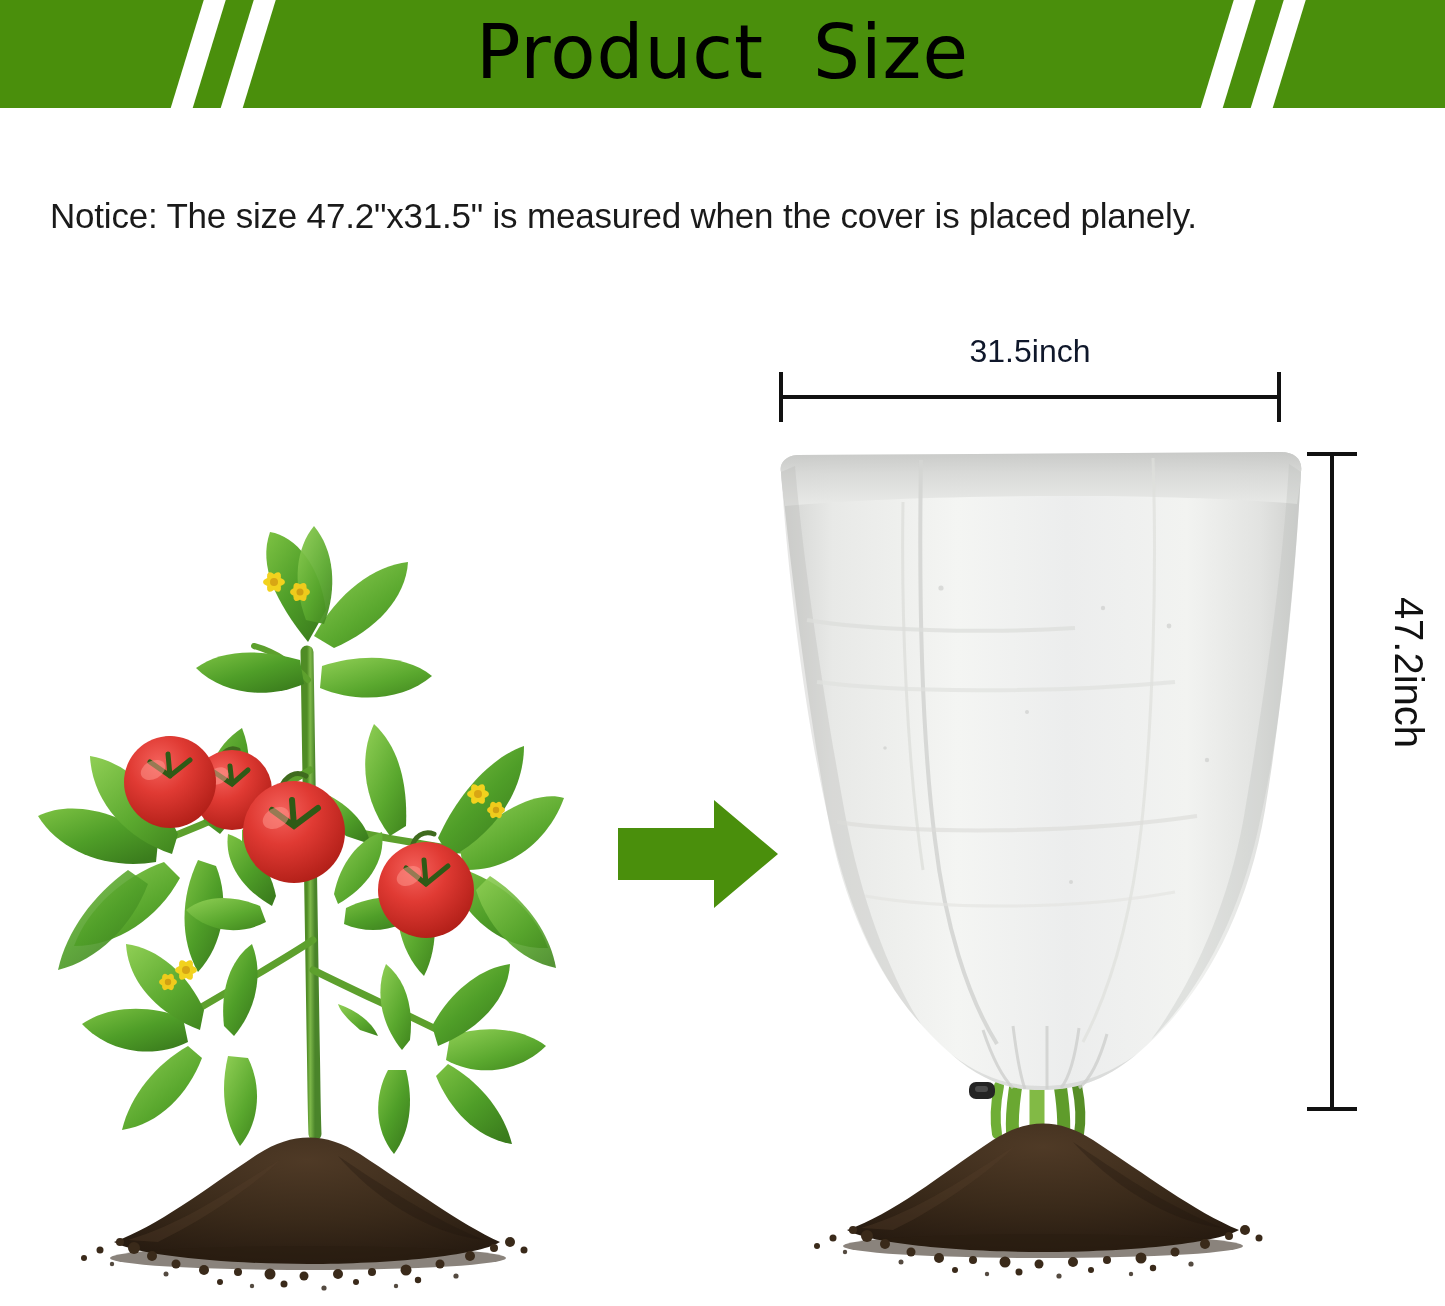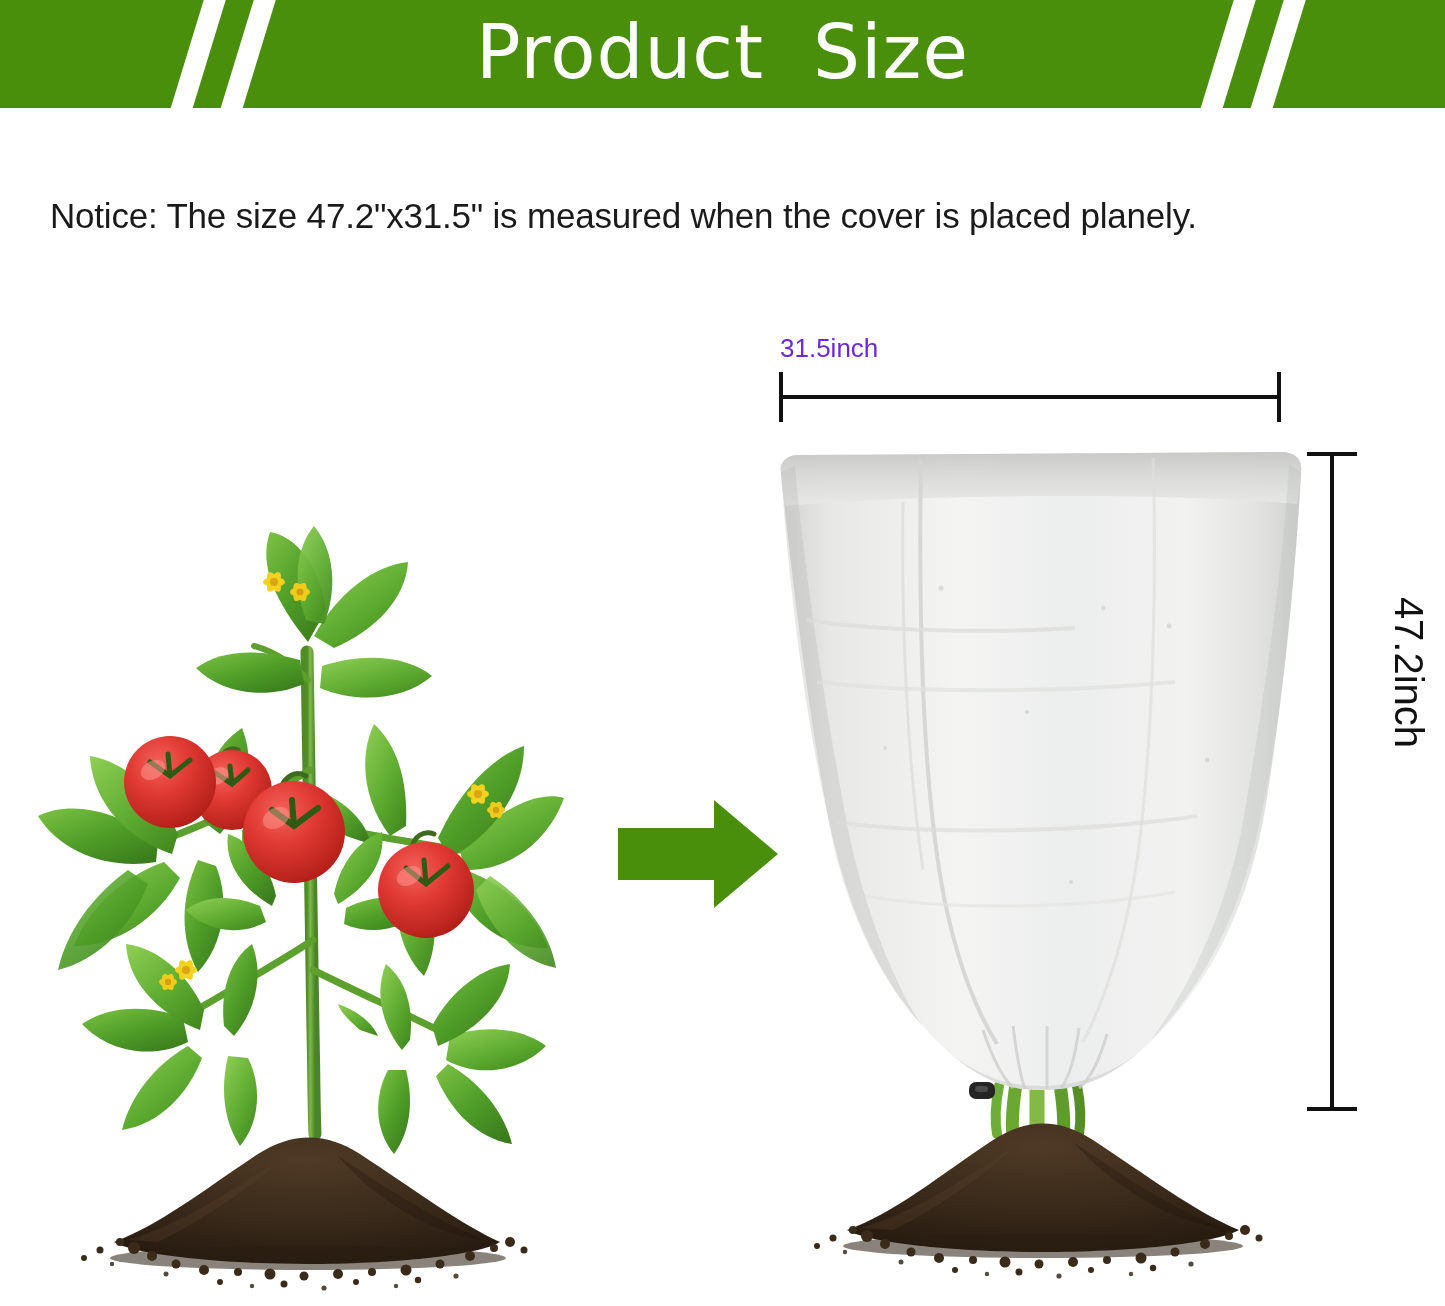--- a/index.html
+++ b/index.html
@@ -29,21 +29,21 @@
     overflow: hidden;
   }
   .banner-title {
     position: absolute;
     left: 0;
     top: 0;
     width: 1445px;
     height: 108px;
     line-height: 104px;
     text-align: center;
-    color: #ffffff;
+    color: #000000;
     font-size: 74px;
     font-weight: normal;
     letter-spacing: 1px;
     font-family: "DejaVu Sans", sans-serif;
     z-index: 4;
     white-space: pre;
   }
   .slash {
     position: absolute;
     top: -22px;
@@ -70,23 +70,23 @@
     white-space: nowrap;
     letter-spacing: -0.2px;
   }
 
   
   .dim-h-label {
     position: absolute;
     left: 780px;
     top: 333px;
     width: 500px;
-    text-align: left;
-    font-size: 26px;
-    color: #6d28d9;
+    text-align: center;
+    font-size: 32px;
+    color: #0f172a;
     font-family: "Liberation Sans", sans-serif;
   }
   .dim-h-line {
     position: absolute;
     left: 781px;
     top: 395px;
     width: 498px;
     height: 4px;
     background: #111111;
   }

